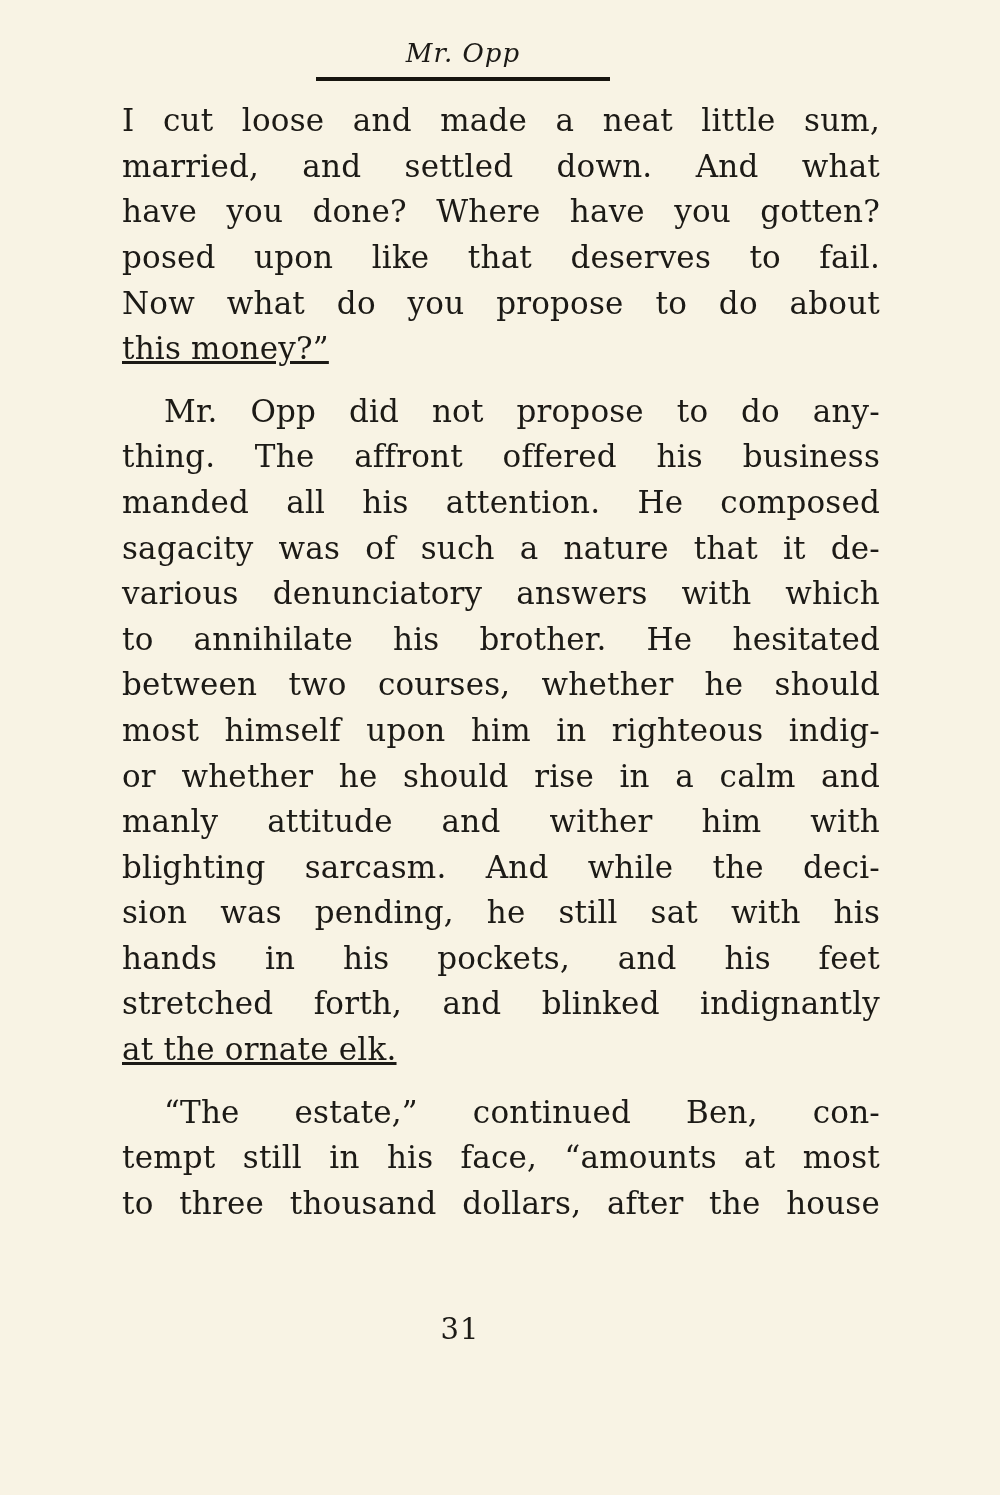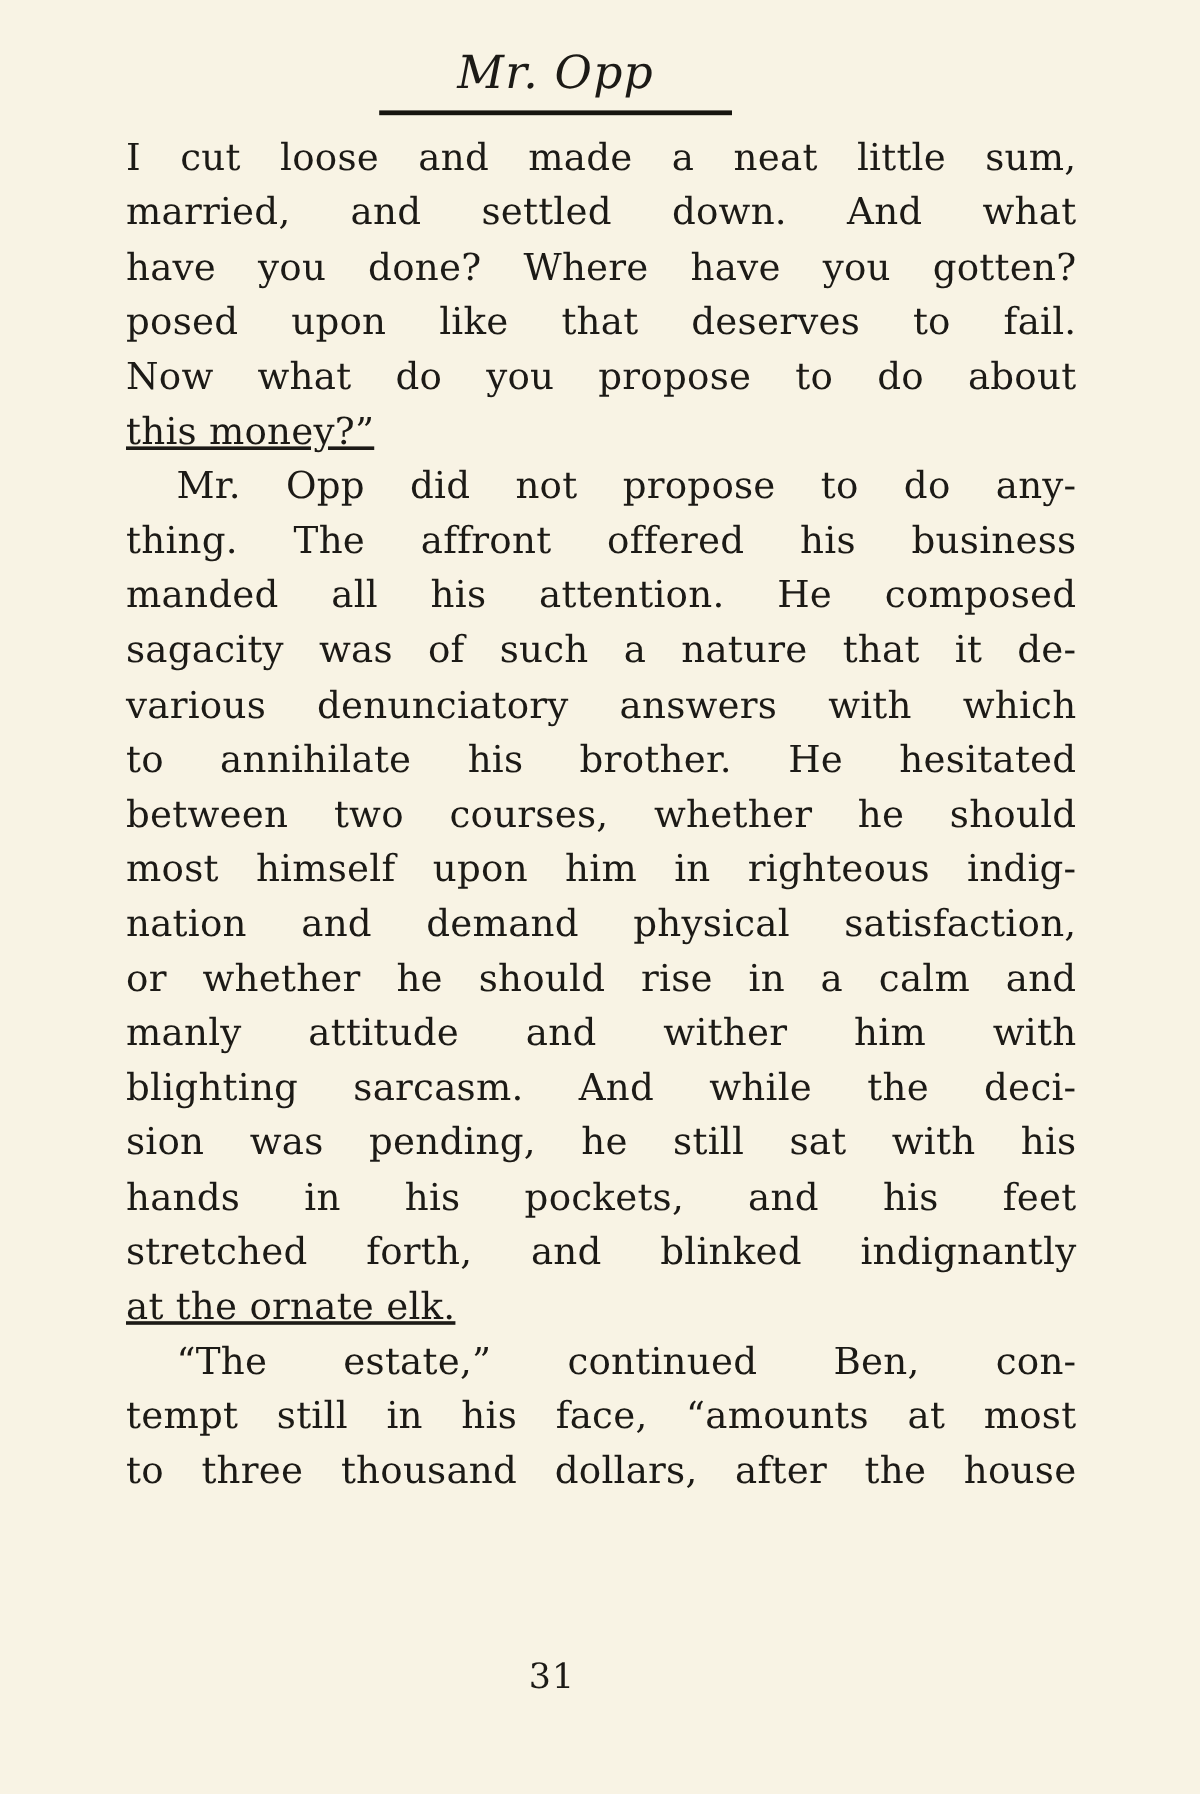--- a/index.html
+++ b/index.html
@@ -24,54 +24,54 @@
     top: 38px;
     width: 792px;
   }
   .title-wrap {
     transform: translateX(-38px);
     text-align: center;
     margin-bottom: 14px;
   }
   .title {
     margin: 0;
-    font-size: 38px;
+    font-size: 26px;
     font-style: italic;
     font-weight: normal;
     letter-spacing: 1px;
     line-height: 1.2;
   }
   .rule {
     width: 294px;
     height: 4px;
     background: #17150f;
     margin: 8px auto 0 auto;
   }
   .body-text {
     font-size: 31px;
     line-height: 45.6px;
     letter-spacing: 0.2px;
   }
-  .para { margin: 0; }
+  .para { margin: 17px; }
   .para.indent .line:first-child {
     text-indent: 42px;
   }
   .line {
     text-align: justify;
     text-align-last: justify;
     white-space: normal;
   }
   .line.no-justify {
     text-align-last: left;
     text-decoration: underline;
   }
   .page-number {
     position: absolute;
     left: 0;
-    top: 1380px;
+    top: 1312px;
     width: 920px;
     text-align: center;
     font-size: 29px;
     letter-spacing: 1px;
   }
 </style>
 </head>
 <body>
 
 <div class="page">
@@ -91,21 +91,20 @@
         </div>
         <div class="para indent">
           <div class="line">Mr. Opp did not propose to do any-</div>
           <div class="line">thing.  The affront offered his business</div>
           <div class="line">manded all his attention.  He composed</div>
           <div class="line">sagacity was of such a nature that it de-</div>
           <div class="line">various denunciatory answers with which</div>
           <div class="line">to annihilate his brother.  He hesitated</div>
           <div class="line">between two courses, whether he should</div>
           <div class="line">most himself upon him in righteous indig-</div>
-          <div class="line">nation and demand physical satisfaction,</div>
           <div class="line">or whether he should rise in a calm and</div>
           <div class="line">manly attitude and wither him with</div>
           <div class="line">blighting sarcasm.  And while the deci-</div>
           <div class="line">sion was pending, he still sat with his</div>
           <div class="line">hands in his pockets, and his feet</div>
           <div class="line">stretched forth, and blinked indignantly</div>
           <div class="line no-justify">at the ornate elk.</div>
         </div>
         <div class="para indent">
           <div class="line">“The estate,” continued Ben, con-</div>

